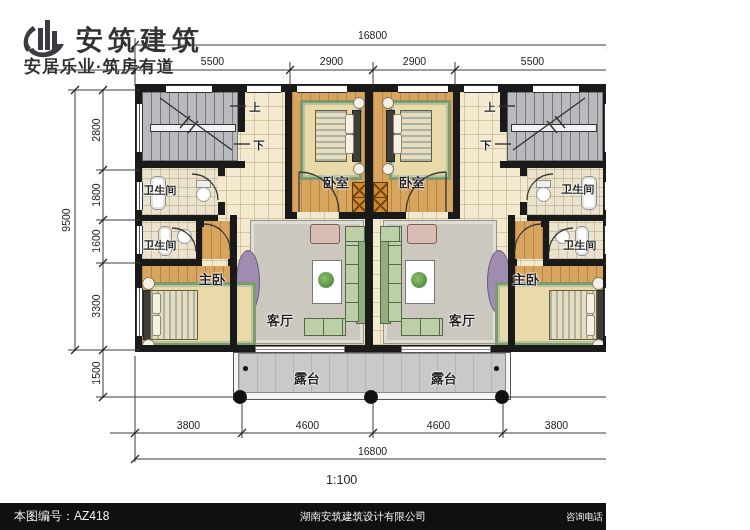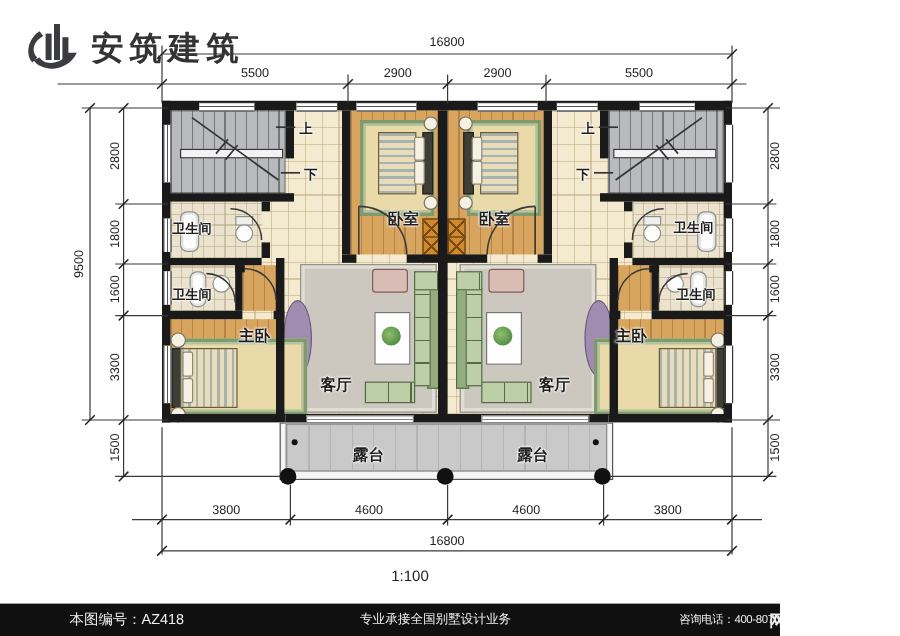--- a/index.html
+++ b/index.html
@@ -1,17 +1,17 @@
 <!DOCTYPE html>
 <html><head>
 <meta charset="utf-8">
 <style>
   html,body{margin:0;padding:0;background:#fff;}
   #stage{position:relative;width:606px;height:530px;background:#fff;overflow:hidden;
-         font-family:"Liberation Sans","DejaVu Sans",sans-serif;color:#222;padding-left:44px;}
+         font-family:"Liberation Sans","DejaVu Sans",sans-serif;color:#222;}
   .abs{position:absolute;}
   
   .w{position:absolute;background:#1a1a1a;}
   
   .tile{background-color:#f3ead0;background-image:
      repeating-linear-gradient(0deg,rgba(190,170,125,.55) 0 1px,transparent 1px 14px),
      repeating-linear-gradient(90deg,rgba(190,170,125,.55) 0 1px,transparent 1px 14px);}
   .btile{background-color:#ebe3cd;background-image:
      repeating-linear-gradient(0deg,rgba(185,170,135,.6) 0 1px,transparent 1px 9px),
      repeating-linear-gradient(90deg,rgba(185,170,135,.6) 0 1px,transparent 1px 9px);}
@@ -85,20 +85,21 @@
   .fp{position:absolute;width:17px;height:17px;box-sizing:border-box;border:4px solid #000;background:#fff;}
   .fp div{width:5px;height:5px;background:#000;margin:2px;}
   svg.ov{position:absolute;left:0;top:0;pointer-events:none;}
 </style>
 </head>
 <body>
 
 <div id="stage">
 
   <div class="brand">安筑建筑</div>
+  <div class="slogan">安居乐业·筑房有道</div>
 
   <div class="wm" style="left:360px;top:150px;">安筑建筑</div>
   <div class="wm" style="left:238px;top:295px;">安筑建筑</div>
   <div class="wm" style="left:448px;top:332px;">安筑建筑</div>
 
   <div class="abs tile" style="left:142px;top:92px;width:461px;height:253px;"></div>
   <div class="abs stair" style="left:142px;top:92px;width:96px;height:69px;"></div>
   <div class="abs stair" style="left:507px;top:92px;width:96px;height:69px;"></div>
   <div class="rail" style="left:150px;top:124px;width:84px;height:6px;"></div>
   <div class="rail" style="left:511px;top:124px;width:84px;height:6px;"></div>
@@ -382,22 +383,22 @@
       <path d="M573,228 A24,24 0 0 0 549,252"></path>
       <path d="M541,224 A26,26 0 0 0 515,250"></path>
     </g>
   </svg>
 
   <div class="ptitle">
     <span class="sc">1:100</span>
   </div>
 
   <div class="fbar">
-    <span style="left:14px;font-size:12px;margin-left:44px;">本图编号：AZ418</span>
-    <span style="left:300px;font-size:10.5px;">专业承接全国别墅设计业务</span>
+    <span style="left:14px;font-size:12px;">本图编号：AZ418</span>
+    <span style="left:300px;font-size:10.5px;">湖南安筑建筑设计有限公司</span>
     <span style="left:566px;font-size:9.5px;letter-spacing:-0.3px;">咨询电话：400-8070-511</span>
   </div>
   <div class="abs" style="left:641px;top:509px;width:20px;height:20px;color:#f0f0f0;font-size:13px;font-weight:bold;z-index:3;">网</div>
 
   <div class="qr"></div>
   <div class="qr-in"></div>
   <div class="fp" style="left:670px;top:450px;">
       <div></div>
     </div>
   <div class="fp" style="left:726px;top:450px;">

